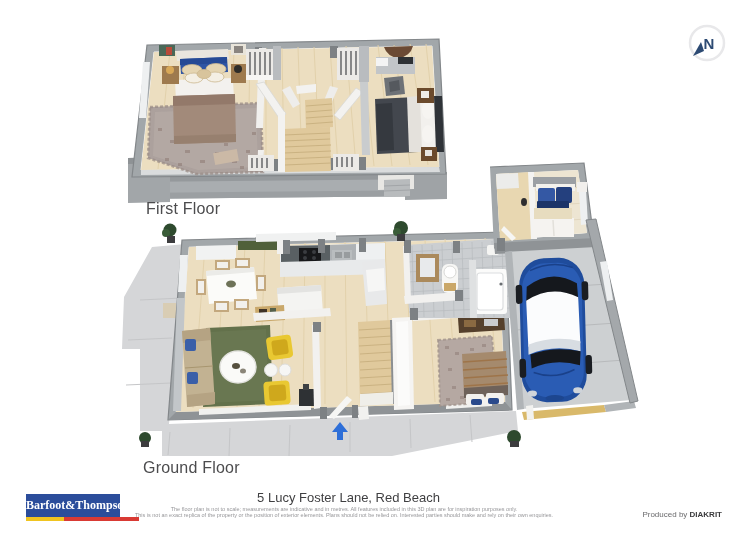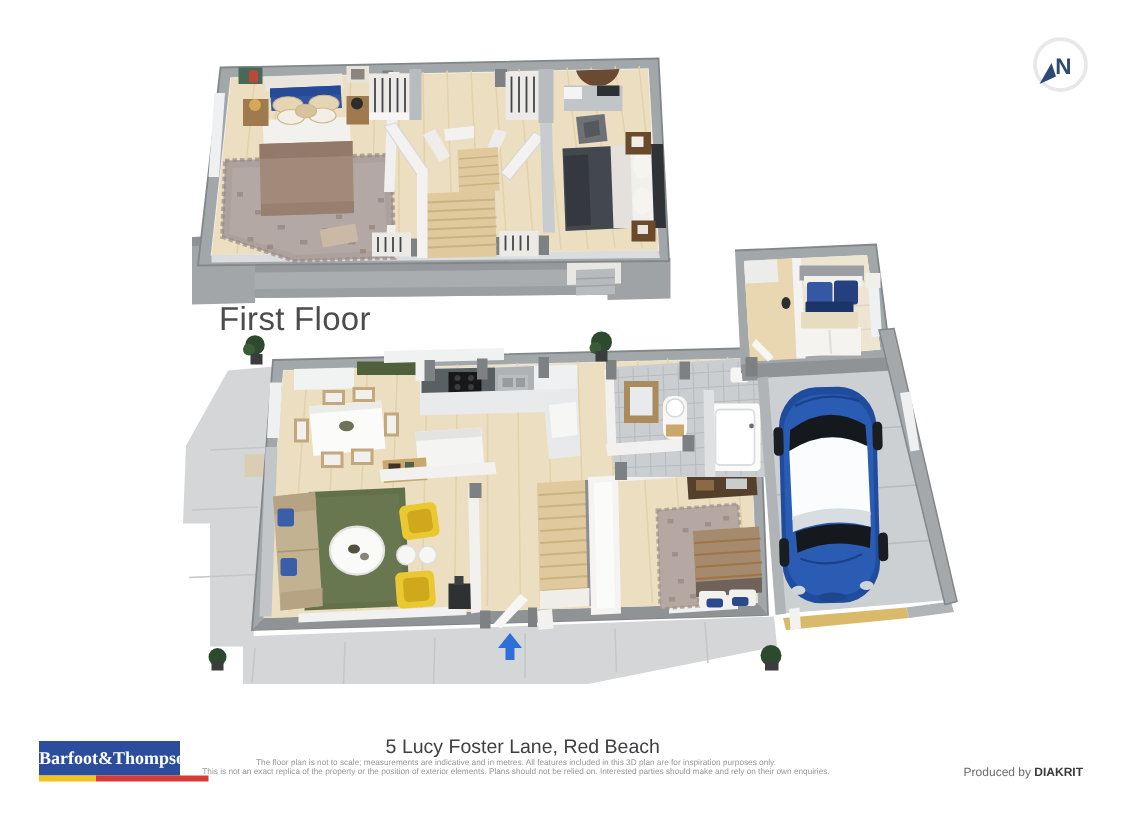--- a/index.html
+++ b/index.html
@@ -1,18 +1,18 @@
 <!DOCTYPE html>
 <html><head>
 <meta charset="utf-8">
 <style>
   html,body{margin:0;padding:0;background:#ffffff;}
   #page{position:relative;width:750px;height:547px;background:#ffffff;overflow:hidden;
         font-family:"Liberation Sans", sans-serif;}
-  .lbl{position:absolute;color:#4c4c4e;font-size:22px;letter-spacing:0.2px;}
+  .lbl{position:absolute;color:#4c4c4e;font-size:16px;letter-spacing:0.2px;}
 </style>
 </head>
 <body>
 <div id="page">
 <svg width="750" height="547" viewBox="0 0 750 547" style="position:absolute;left:0;top:0">
 
 <g id="firstfloor">
 
 <polygon points="132,176 446,173 446,196 132,199" fill="#a9adb0"></polygon>
 <polygon points="132,176 446,173 446,179 132,182" fill="#95999c"></polygon>
@@ -580,20 +580,21 @@
 
 <g id="compass">
 <circle cx="707" cy="43" r="17" fill="#ffffff" stroke="#e8e8ea" stroke-width="2.5"></circle>
 <text x="709" y="49" font-size="15" font-weight="bold" fill="#2c4a73" text-anchor="middle" font-family="Liberation Sans, sans-serif">N</text>
 <path d="M 693,56 L 701,42 L 704,51 Z" fill="#2c4a73"></path>
 </g>
 </svg>
 
 <div class="lbl" style="left:146px;top:200px;">First Floor</div>
 
+<div class="lbl" style="left:143px;top:459px;">Ground Floor</div>
 
 <div style="position:absolute;left:0;top:490px;width:688px;text-align:center;">
 
   <div style="font-size:13px;color:#3f3f41;margin-left:9px;font-family:'Liberation Sans',sans-serif;">5 Lucy Foster Lane, Red Beach</div>
 
   <div style="font-size:5.5px;color:#97979a;margin-top:1px;line-height:6.2px;">The floor plan is not to scale; measurements are indicative and in metres. All features included in this 3D plan are for inspiration purposes only.<br>This is not an exact replica of the property or the position of exterior elements. Plans should not be relied on. Interested parties should make and rely on their own enquiries.</div>
 </div>
 
 <div style="position:absolute;left:26px;top:494px;width:113px;height:27px;">
   <div style="width:94px;height:23px;background:#2b4d9b;color:#fff;text-align:center;font-family:'Liberation Serif',serif;font-weight:bold;font-size:12px;line-height:23px;">Barfoot&amp;Thompson</div>

